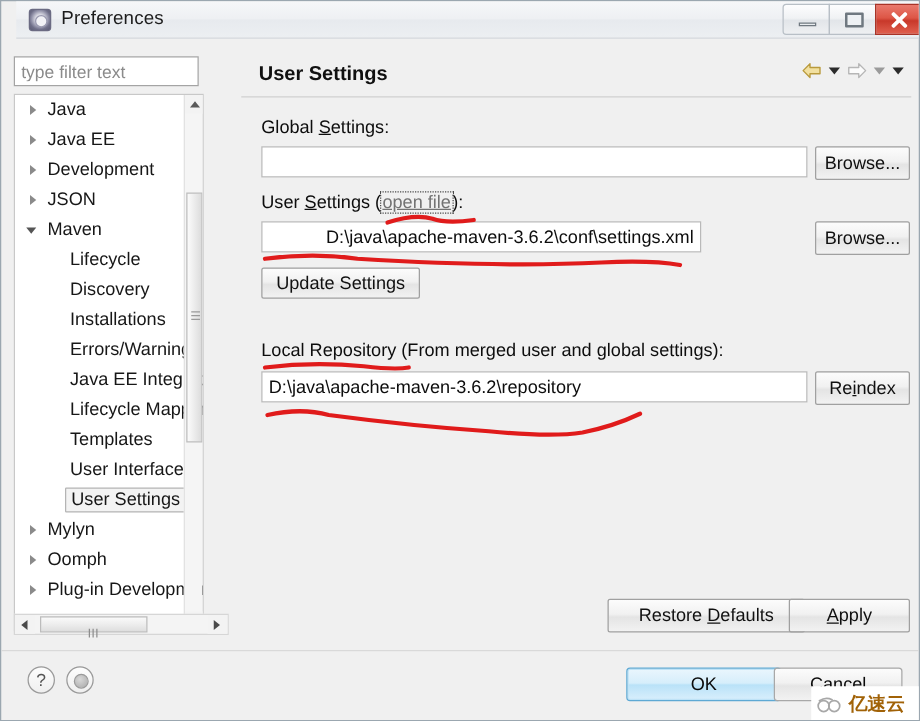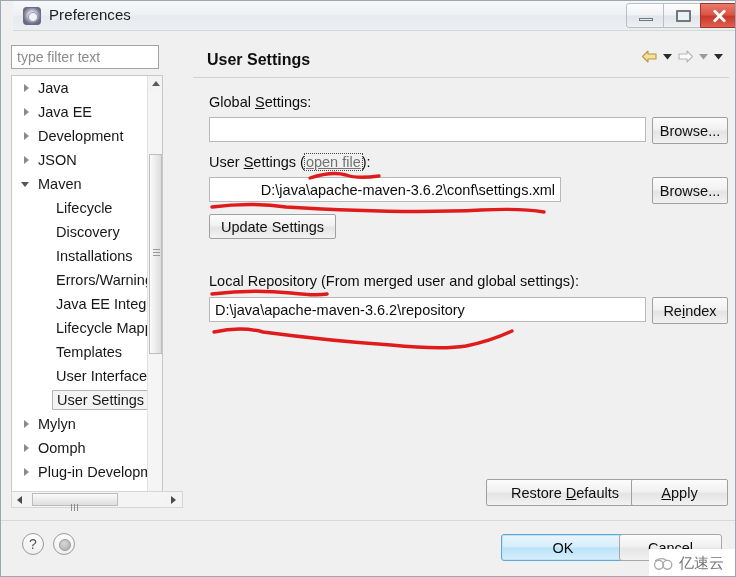--- a/index.html
+++ b/index.html
@@ -324,23 +324,24 @@
   
   .watermark {
     position: absolute; left: 648px; top: 548px;
     width: 88px; height: 29px;
     background: #ffffff;
     display: flex; align-items: center; gap: 4px;
     padding-left: 4px;
   }
   .wm-logo { width: 22px; height: 16px; flex: none; }
   .wm-text {
-    font-size: 15px; color: #737373;
+    font-size: 15px; color: #a16207;
     font-family: "DejaVu Sans", sans-serif;
     letter-spacing: 0px;
+    font-weight: bold;
   }
 </style>
 </head>
 <body>
 
 <div id="app">
 
   <div class="titlebar">
     <div class="title-icon"></div>
     <div class="title-text">Preferences</div>

